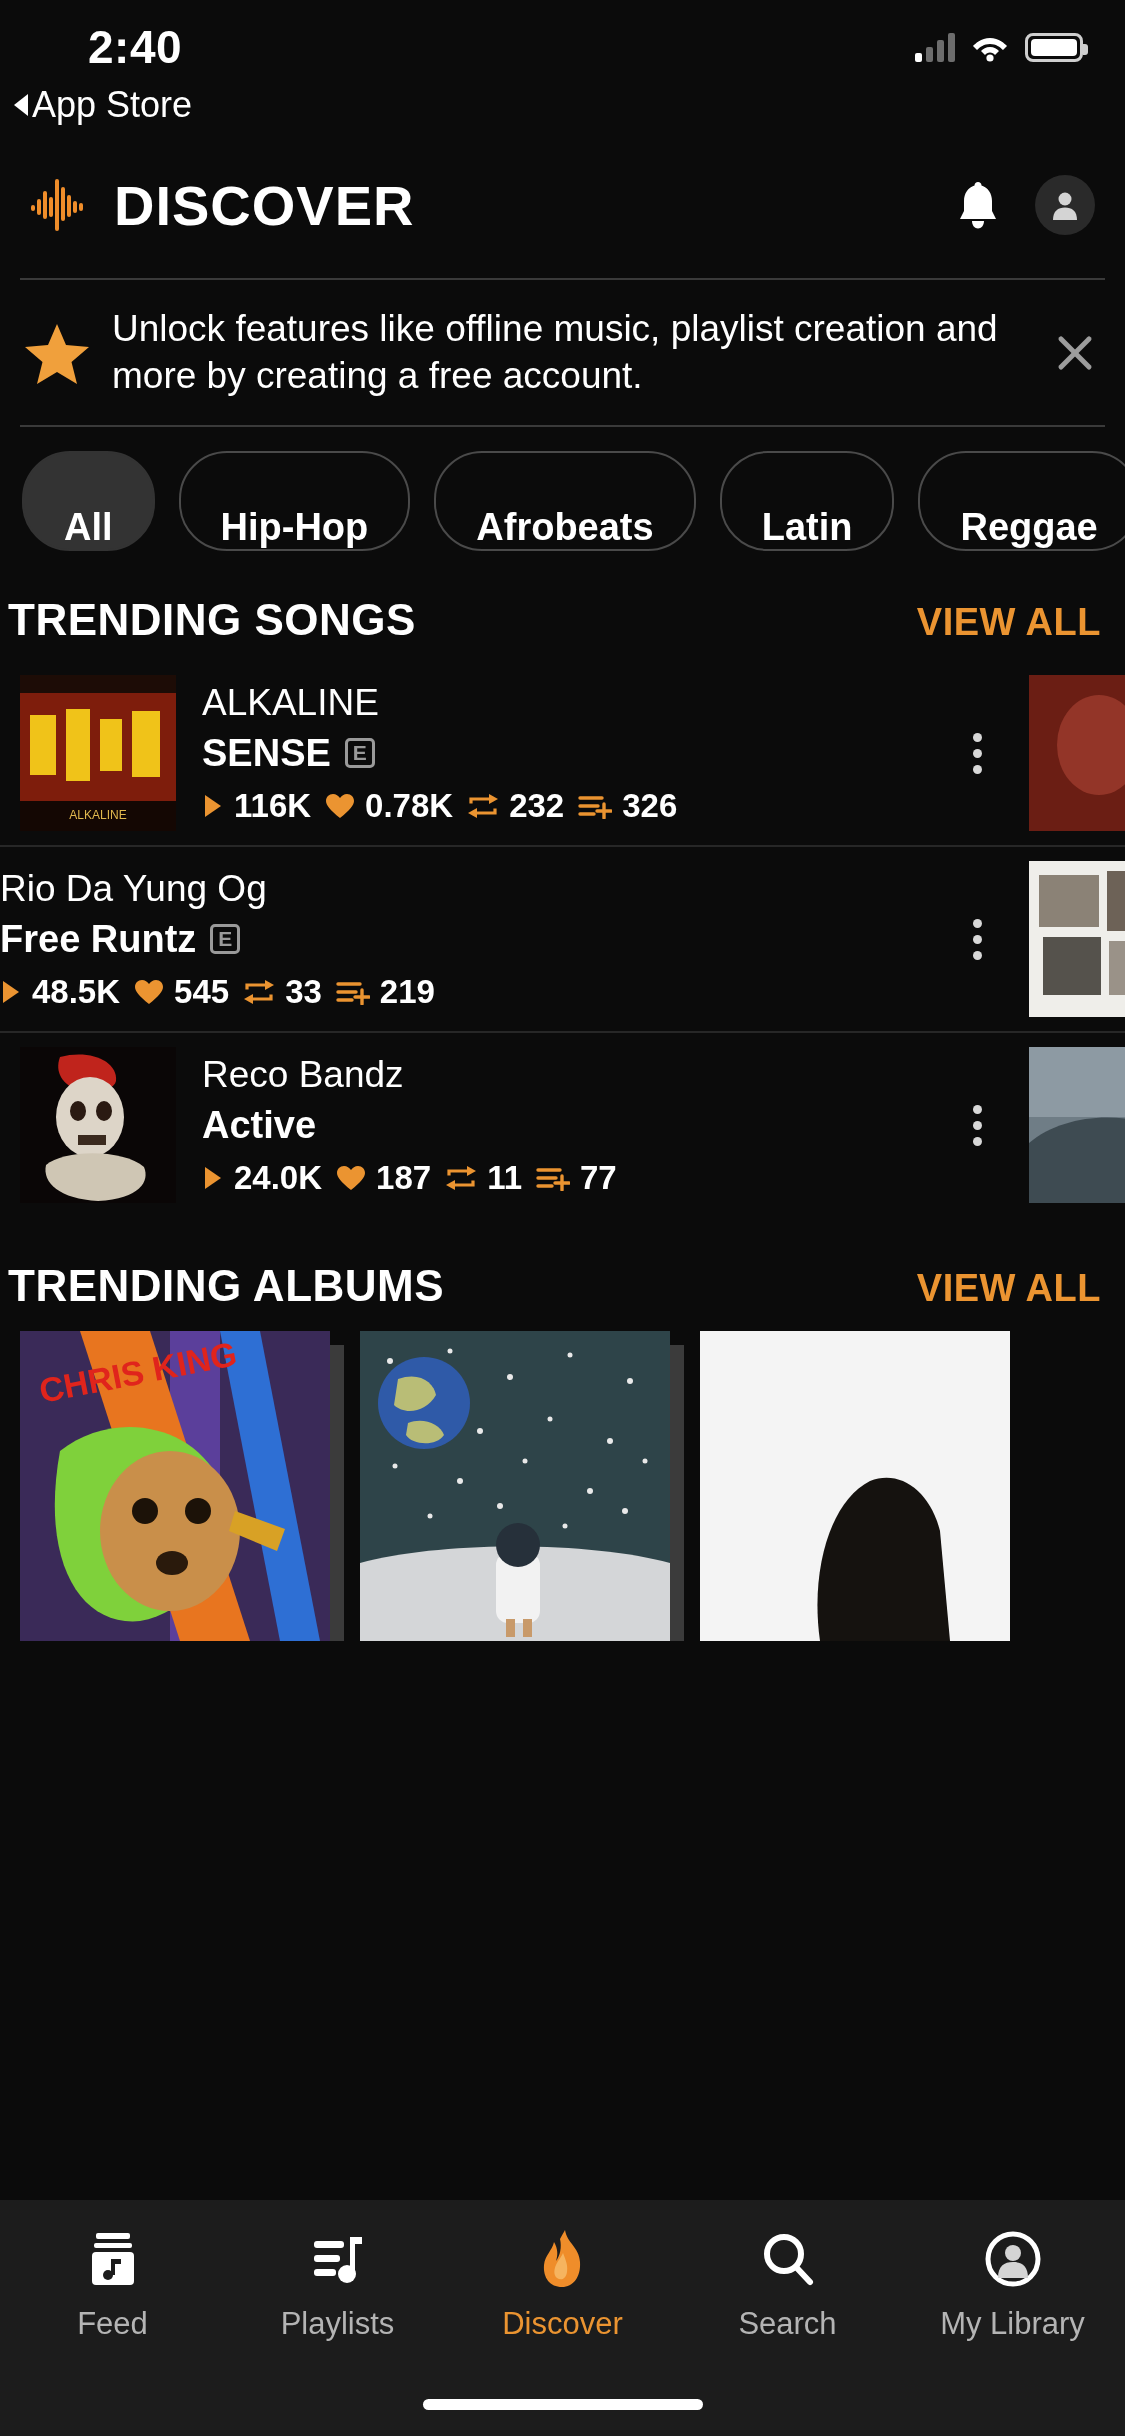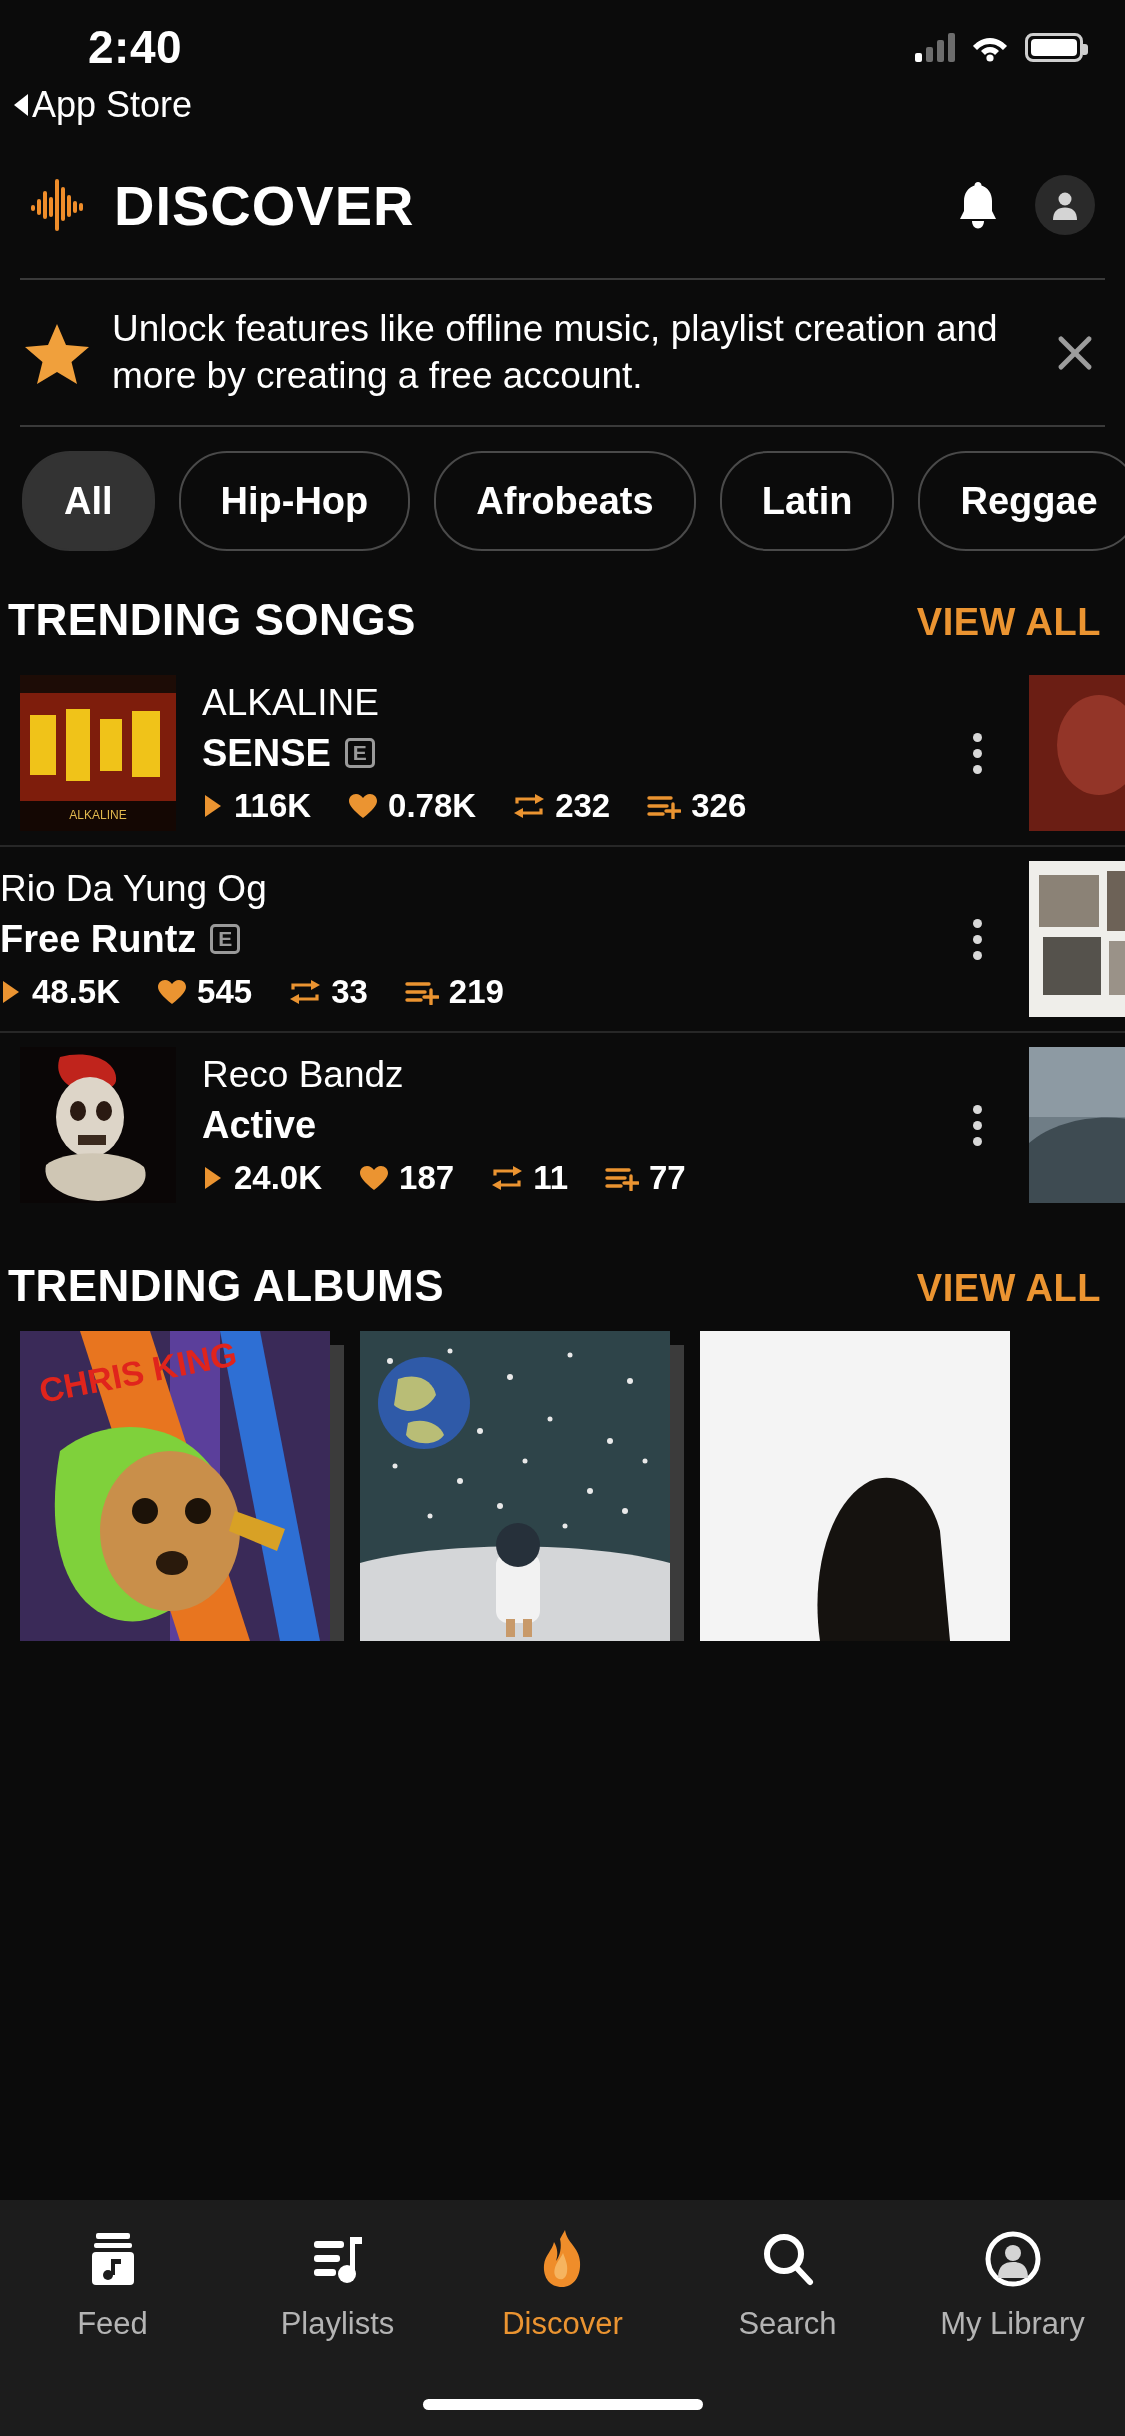--- a/index.html
+++ b/index.html
@@ -50,21 +50,21 @@
   
   .banner { display:flex; align-items:center; padding:26px 20px 26px 24px; }
   .star { width:66px; height:64px; flex:none; }
   .banner-text { flex:1; color:#fff; font-size:37px; line-height:1.26; padding:0 26px 0 22px; }
   .banner-close { width:60px;height:60px;flex:none;display:flex;align-items:center;justify-content:center; }
 
   
   .chips { display:flex; gap:24px; padding:24px 22px 30px 22px; }
   .chip {
     border:2px solid #4a4a4a; border-radius:48px;
-    padding:0 40px; height:100px; display:flex; align-items:center;
+    padding:0 40px; height:100px; display:flex; align-items:flex-end;
     color:#fff; font-size:38px; font-weight:bold; white-space:nowrap; flex:none;
   }
   .chip.active { background:#333; border-color:#333; }
 
   
   .sec-head { display:flex; align-items:baseline; padding:14px 24px 16px 8px; }
   .sec-title { color:#fff; font-size:44px; font-weight:bold; letter-spacing:0.5px; }
   .sec-more { margin-left:auto; color:#eb9431; font-size:38px; font-weight:bold; letter-spacing:0.5px; }
 
   
@@ -73,21 +73,21 @@
   .song-row + .song-row { border-top:2px solid #272727; }
   .art { width:156px;height:156px;margin:0 26px 0 20px;flex:none;background:#1b1b1b;overflow:hidden;position:relative; }
   .song-meta { flex:1; min-width:0; }
   .artist { color:#ffffff; font-size:37px; font-weight:400; margin-bottom:8px; }
   .title-line { display:flex; align-items:center; gap:14px; margin-bottom:12px; }
   .song-title { color:#fff; font-size:38px; font-weight:bold; }
   .ebadge {
     width:30px;height:30px;border:3px solid #9a9a9a;border-radius:5px;
     color:#9a9a9a;font-size:21px;font-weight:bold;display:flex;align-items:center;justify-content:center;
   }
-  .stats { display:flex; align-items:center; gap:23px; }
+  .stats { display:flex; align-items:center; gap:0; }
   .stat { display:flex; align-items:center; gap:10px; margin-right:14px; }
   .stat b { color:#fff; font-size:33px; font-weight:bold; }
   .kebab { width:76px; flex:none; display:flex; flex-direction:column; align-items:center; gap:7px; margin-right:14px;}
   .kebab i { width:9px;height:9px;border-radius:50%;background:#d8d8d8;display:block; }
   .peek { width:96px; flex:none; overflow:hidden; }
   .peek .art { width:156px;height:156px;margin:0; }
 
   
   .albums { display:flex; gap:30px; padding:4px 0 0 20px; overflow:hidden; }
   .album { position:relative; flex:none; }

